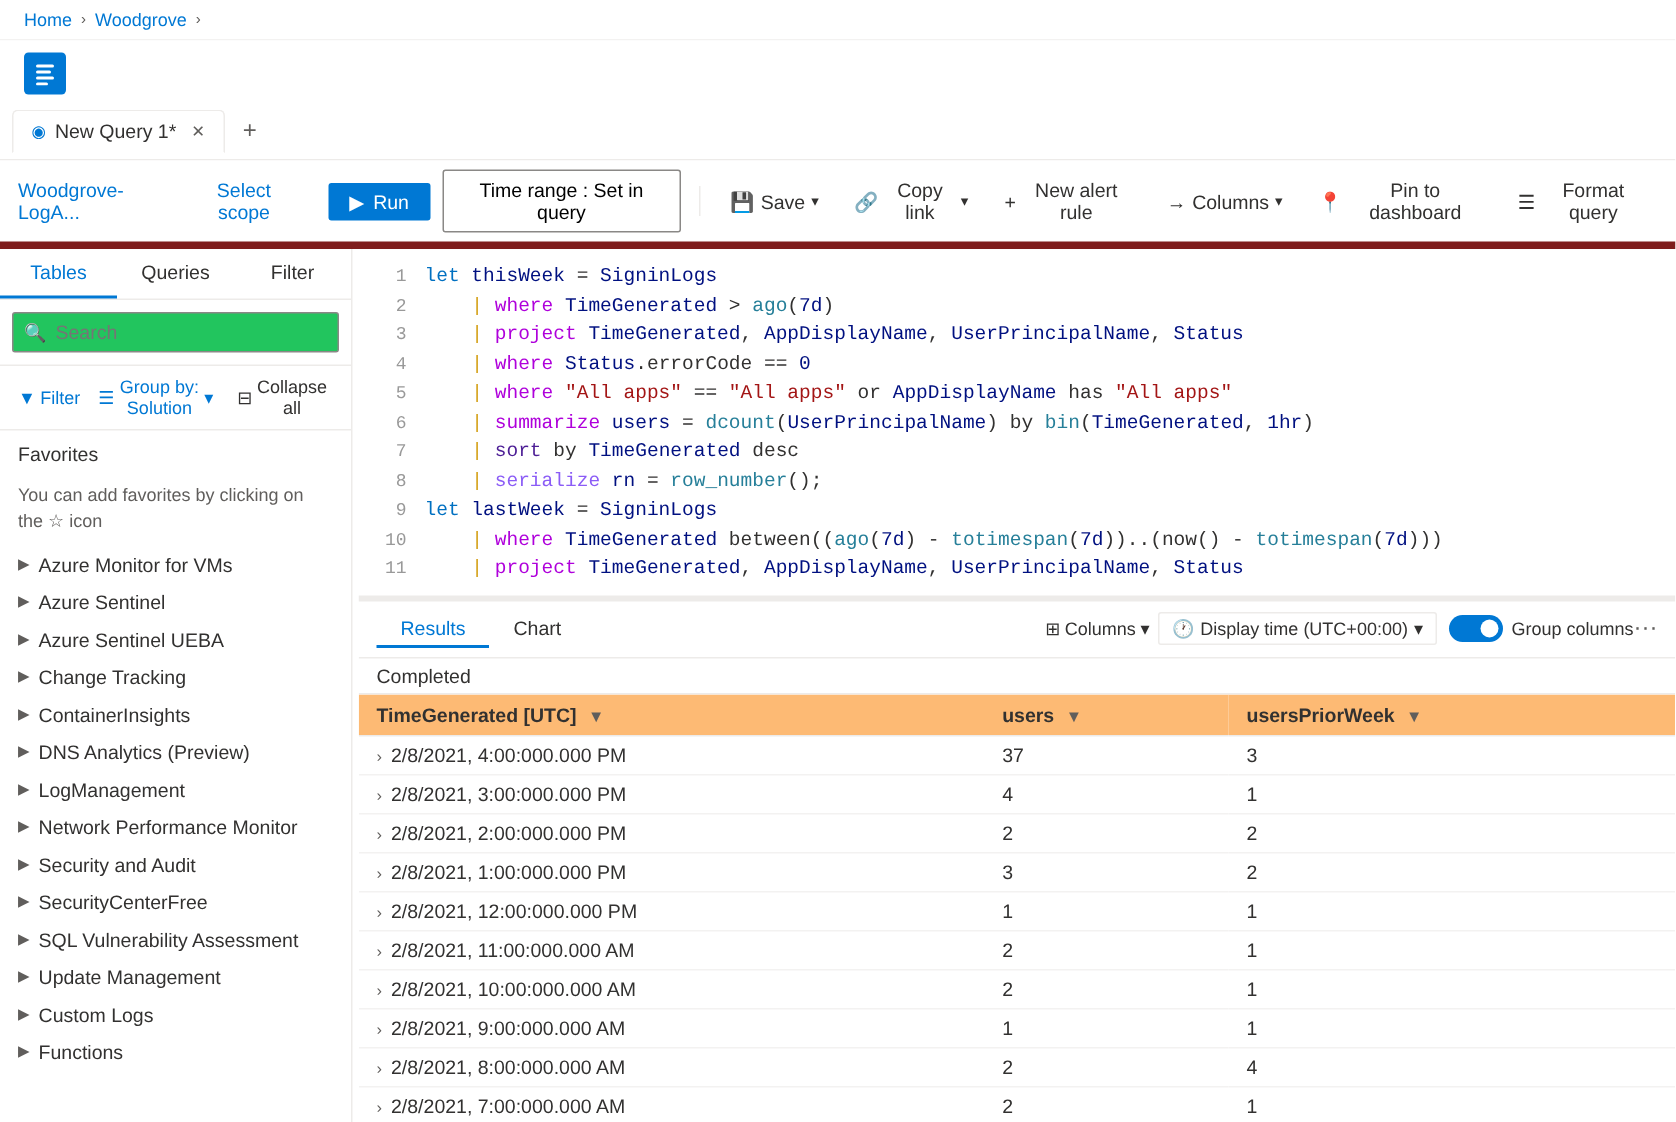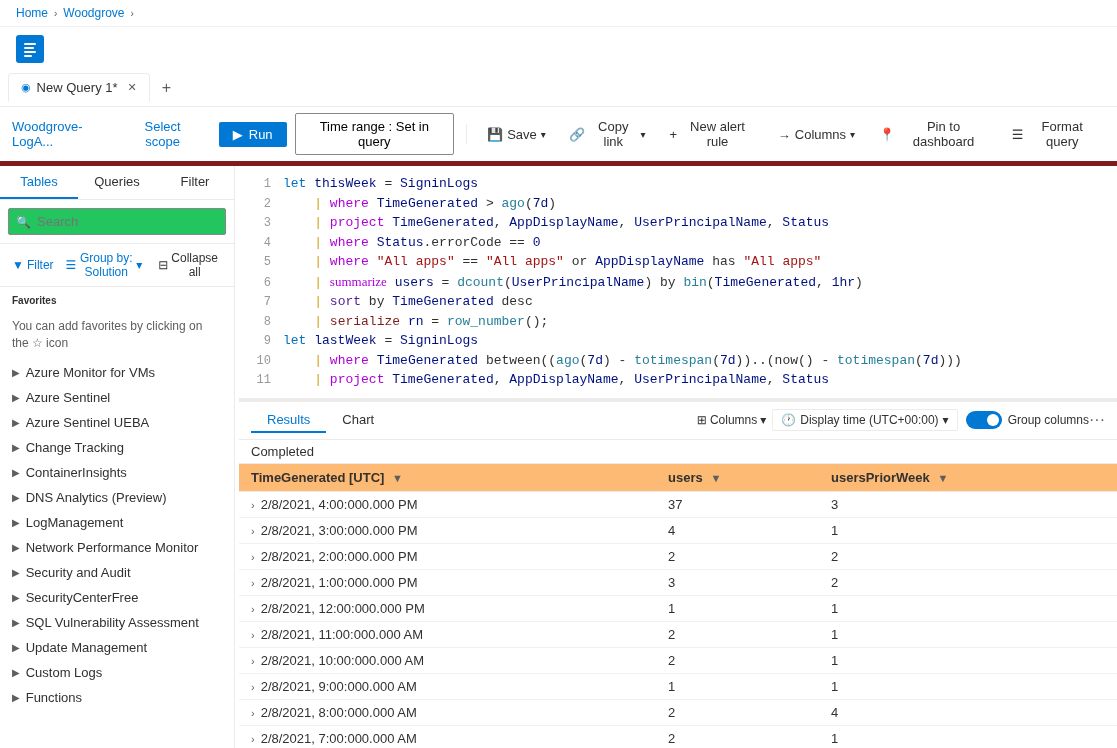--- a/index.html
+++ b/index.html
@@ -45,39 +45,39 @@
     .sidebar-tab.active { border-bottom: 2px solid #0078d4; font-weight: 500; color: #0078d4; }
     .sidebar-search { padding: 8px; border-bottom: 1px solid #edebe9; }
     .sidebar-search input { width: 100%; border: 1px solid #8a8886; padding: 5px 8px 5px 28px; border-radius: 2px; font-size: 13px; background: #22c55e; }
     .search-wrapper { position: relative; }
     .search-icon-inner { position: absolute; left: 8px; top: 50%; transform: translateY(-50%); color: #605e5c; font-size: 12px; }
     .sidebar-actions { display: flex; align-items: center; padding: 4px 8px; gap: 4px; border-bottom: 1px solid #edebe9; }
     .sidebar-action-btn { background: none; border: none; cursor: pointer; font-size: 12px; color: #0078d4; display: flex; align-items: center; gap: 3px; padding: 3px 4px; }
     .sidebar-collapse { background: none; border: none; cursor: pointer; font-size: 12px; color: #323130; display: flex; align-items: center; gap: 3px; padding: 3px 8px; margin-left: auto; }
     .sidebar-content { overflow-y: auto; flex: 1; }
     .sidebar-section { padding: 8px 12px 4px; }
-    .sidebar-section-title { font-size: 10px; font-weight: 700; margin-bottom: 4px; }
+    .sidebar-section-title { font-size: 13px; font-weight: 400; margin-bottom: 4px; }
     .sidebar-fav-text { font-size: 12px; color: #605e5c; padding: 4px 12px 8px; line-height: 1.4; }
     .sidebar-item { display: flex; align-items: center; padding: 5px 12px; cursor: pointer; font-size: 13px; gap: 6px; }
     .sidebar-item-arrow { font-size: 10px; color: #605e5c; }
 
     
     .content-area { flex: 1; display: flex; flex-direction: column; overflow: hidden; }
 
     
     .code-editor { background: #fff; border-bottom: 1px solid #edebe9; padding: 8px 0; font-family: 'Consolas', 'Courier New', monospace; font-size: 13px; line-height: 1.5; }
     .code-line { display: flex; align-items: baseline; padding: 0 8px; }
     .line-num { width: 24px; color: #999; text-align: right; margin-right: 12px; user-select: none; font-size: 12px; flex-shrink: 0; }
     .code-text { white-space: pre; }
     .kw-let { color: #0070c1; font-weight: 500; }
     .kw-where { color: #af00db; }
     .kw-project { color: #af00db; }
-    .kw-summarize { color: #af00db; font-family: Liberation Serif, serif; }
+    .kw-summarize { color: #af00db; }
     .kw-sort { color: #4c1d95; }
-    .kw-serialize { color: #7f1d1d; }
+    .kw-serialize { color: #8b5cf6; }
     .str-orange { color: #a31515; }
     .fn-teal { color: #267f99; }
     .pipe { color: #d4a017; }
     .var-name { color: #001080; }
 
     
     .results-area { flex: 1; display: flex; flex-direction: column; overflow: hidden; }
     .results-tabs-row { display: flex; align-items: center; padding: 6px 12px; border-bottom: 1px solid #edebe9; gap: 0; }
     .results-tab { padding: 4px 16px; cursor: pointer; font-size: 13px; border-bottom: 2px solid transparent; }
     .results-tab.active { border-bottom: 2px solid #0078d4; color: #0078d4; font-weight: 500; }

